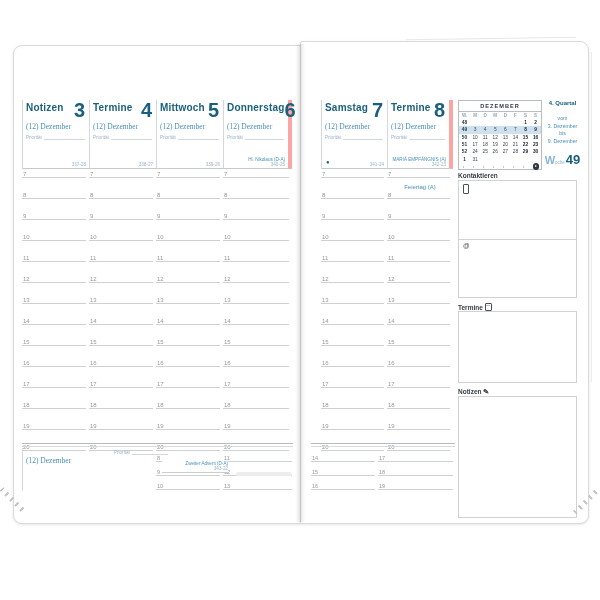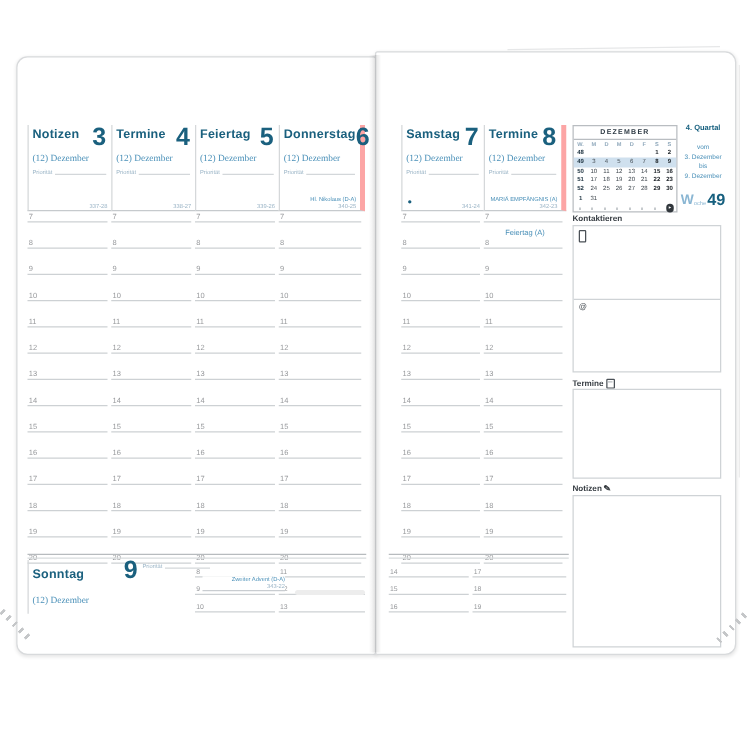--- a/index.html
+++ b/index.html
@@ -216,21 +216,21 @@
           </div>
           <div class="hrow">
             <span class="hnum">20</span>
           </div>
         </div>
     </div>
 
     <div class="daycol" style="left:142px;width:67px;">
       <div class="dayhead">
         <div class="dh1">
-          <span class="dname">Feiertag</span>
+          <span class="dname">Mittwoch</span>
           <span class="dnum">5</span>
         </div>
         <div class="dmonth">(12) Dezember</div>
         <div class="dprio">
             <span class="plabel">Priorität</span>
             <span class="pline"></span>
           </div>
         <div class="dfoot">
           <div class="dnote"></div>
           <div class="dcounter">339-26</div>
@@ -340,24 +340,20 @@
           </div>
           <div class="hrow">
             <span class="hnum">20</span>
           </div>
         </div>
     </div>
 
     <div class="rule" style="left:8px;top:397px;width:271px;"></div>
 
     <div class="sun-box">
-      <div class="dh1">
-        <span class="dname">Sonntag</span>
-        <span class="dnum">9</span>
-      </div>
       <div class="dmonth" style="padding-top:8px;">(12) Dezember</div>
     </div>
     <div class="sun-prio">
       <span class="plabel">Priorität</span>
       <span class="pline"></span>
     </div>
     <div class="sun-note">
       <div class="dnote">Zweiter Advent (D-A)</div>
       <div class="dcounter">343-22</div>
     </div>

